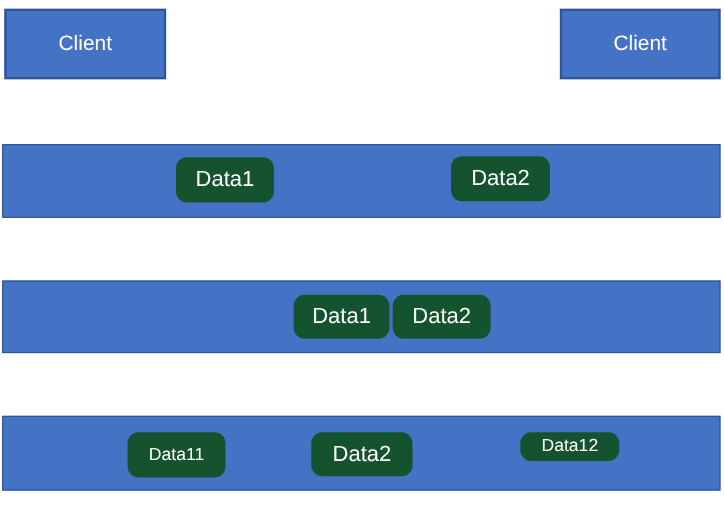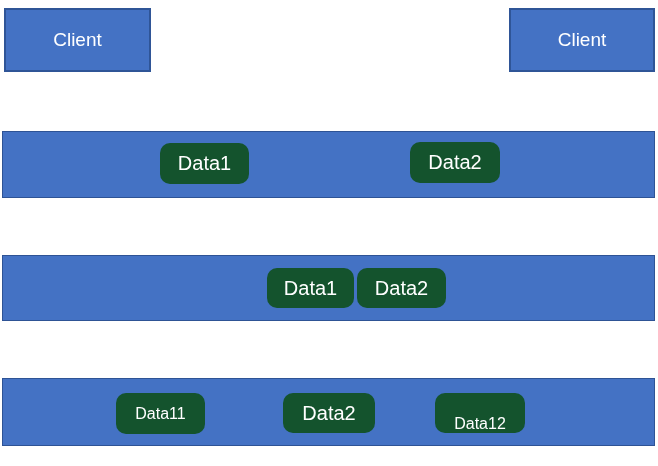--- a/index.html
+++ b/index.html
@@ -54,21 +54,21 @@
   #bar-3 { top: 378px; height: 68px; }
 
   #r1-data1 { left: 160px; top: 143px; width: 89px; height: 41px; }
   #r1-data2 { left: 410px; top: 142px; width: 90px; height: 41px; }
 
   #r2-data1 { left: 267px; top: 268px; width: 87px; height: 40px; }
   #r2-data2 { left: 357px; top: 268px; width: 89px; height: 40px; }
 
   #r3-data11 { left: 116px; top: 393px; width: 89px; height: 41px; }
   #r3-data2  { left: 283px; top: 393px; width: 92px; height: 40px; }
-  #r3-data12 { left: 435px; top: 393px; width: 90px; height: 40px; align-items: flex-end; }
+  #r3-data12 { left: 473px; top: 393px; width: 90px; height: 26px; }
 </style>
 </head>
 <body>
 
 <div class="canvas">
 
   <div class="node" id="client-node">
     <span>Client</span>
   </div>
 

